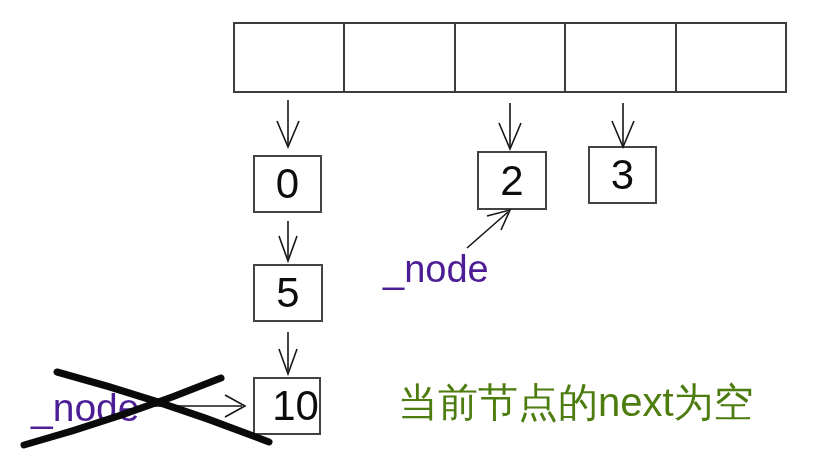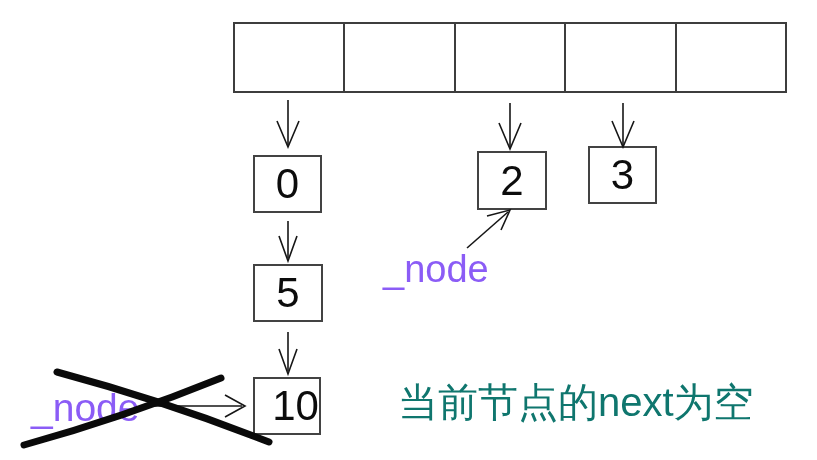--- a/index.html
+++ b/index.html
@@ -41,32 +41,32 @@
   .node-0  { left: 253px; top: 155px; width: 69px; height: 58px; }
   .node-5  { left: 253px; top: 264px; width: 70px; height: 58px; }
   .node-10 { left: 253px; top: 377px; width: 68px; height: 58px; padding-left: 17px; }
   .node-2  { left: 477px; top: 151px; width: 70px; height: 59px; }
   .node-3  { left: 588px; top: 146px; width: 69px; height: 58px; }
 
   
   .pointer-label {
     position: absolute;
     font-size: 38px;
-    color: #8b5cf6;
+    color: #4c1d95;
     line-height: 1;
     white-space: nowrap;
   }
   .pointer-label.current { left: 383px; top: 250px; }
   .pointer-label.crossed { left: 31px;  top: 388px; font-size: 39px; }
 
   .caption {
     position: absolute;
     left: 398px; top: 381px;
     font-size: 40px;
-    color: #0f766e;
+    color: #4d7c0f;
     line-height: 1.05;
     white-space: nowrap;
   }
 
   
   .connector-layer {
     position: absolute;
     left: 0; top: 0;
     width: 817px; height: 460px;
     pointer-events: none;

